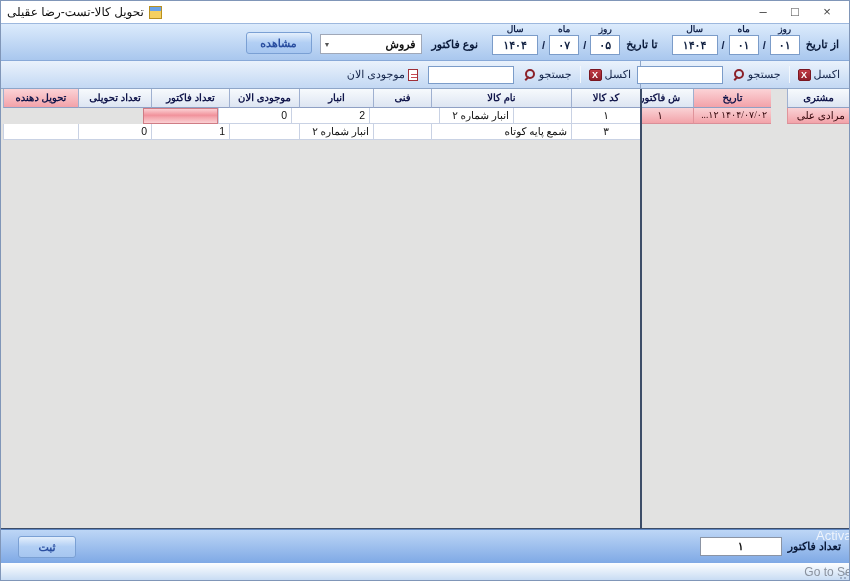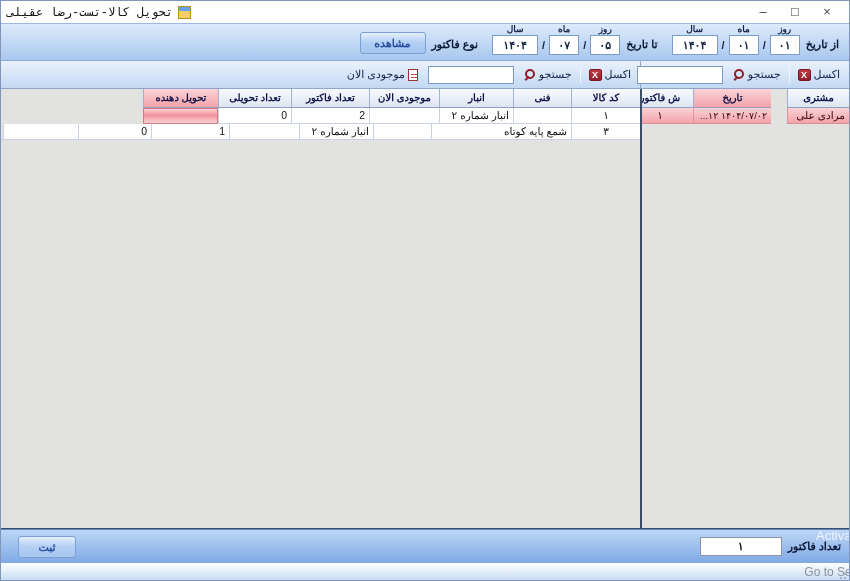--- a/index.html
+++ b/index.html
@@ -3,21 +3,21 @@
 <meta charset="utf-8">
 <style>
   * { margin:0; padding:0; box-sizing:border-box; }
   body { background:#cfd6e2; font-family:"Liberation Sans", sans-serif; }
   .window{
     width:850px;height:581px;position:relative;background:#fff;
     border:1px solid #8096b8;overflow:hidden;
   }
   
   .titlebar{height:22px;background:#fff;display:flex;align-items:center;justify-content:space-between;padding:0 6px;}
-  .title-group{display:flex;align-items:center;gap:5px;font-family:Liberation Mono, monospace;}
+  .title-group{display:flex;align-items:center;gap:5px;}
   .title-text{font-size:12px;color:#111;direction:rtl;}
   .app-icon{width:13px;height:13px;border:1px solid #b89020;background:linear-gradient(#6aa2e8 0 4px,#f5d060 4px);display:inline-block;}
   .win-controls{display:flex;align-items:center;gap:0;}
   .win-btn{width:32px;text-align:center;font-size:13px;color:#444;cursor:default;line-height:20px;}
   
   .header-band{
     height:38px;background:linear-gradient(#dcebfc,#a9c7ee);
     border-top:1px solid #9db8de;border-bottom:1px solid #88a9d8;
     direction:rtl;display:flex;align-items:flex-end;padding:0 10px 5px 0;
   }
@@ -67,21 +67,21 @@
   .gh-cell{
     background:linear-gradient(#f7fafd,#dde5f2);border-left:1px solid #9fb0d0;border-bottom:1px solid #8fa0c4;
     font-size:10px;font-weight:bold;color:#10154a;text-align:center;line-height:18px;
     white-space:nowrap;overflow:hidden;flex-shrink:0;
   }
   .gh-cell.pink{background:linear-gradient(#fbd3d6,#f2a2a9);}
   .grid-row{display:flex;direction:rtl;height:16px;}
   .g-cell{
     background:#fff;border-left:1px solid #c9d2e4;border-bottom:1px solid #c9d2e4;
     font-size:10.5px;color:#111;line-height:15px;padding:0 4px;
-    white-space:nowrap;overflow:hidden;flex-shrink:0;direction:rtl;
+    white-space:nowrap;overflow:hidden;flex-shrink:0;direction:rtl;font-family:Liberation Serif, serif;
   }
   .g-cell.center{text-align:center;padding:0;}
   .g-cell.num{font-family:"Liberation Sans",sans-serif;}
   .g-cell.sel-cell{background:linear-gradient(#fbd0d3,#f1929b 45%,#f4a6ad 60%,#fbd0d3);border:1px solid #cf7c85;}
   .row-selected .g-cell{background:linear-gradient(#fad2d5,#f2a3a9);color:#35090d;border-left:1px solid #e0949b;border-bottom:1px solid #d98f98;}
   
   .w-code{width:69px;} .w-name{width:140px;} .w-tech{width:58px;} .w-wh{width:74px;}
   .w-stock{width:70px;} .w-invc{width:78px;} .w-delc{width:73px;} .w-deliv{width:75px;}
   
   .w-cust{width:62px;margin-left:16px;} .w-date{width:78px;} .w-num{width:67px;}
@@ -148,20 +148,24 @@
         <input class="date-box" value="۰۷" style="">
       </span>
       <span class="slash">/</span>
       <span class="dg-field">
         <span class="dg-sub">سال</span>
         <input class="date-box year" value="۱۴۰۴" style="">
       </span>
     </div>
 
     <span class="band-label">نوع فاکتور</span>
+    <div class="combo">
+      <span class="combo-value">فروش</span>
+      <span class="combo-arrow">▼</span>
+    </div>
     <button class="btn view-btn">مشاهده</button>
   </div>
 
   <div class="toolbar-row">
     <div class="tb tb-invoices">
       <span class="tb-btn">
         <span class="tb-label">اکسل</span>
         <span class="xl-icon"></span>
       </span>
       <span class="tb-sep"></span>
@@ -200,20 +204,21 @@
       <div class="grid-row row-selected">
         <div class="g-cell w-cust">مرادی علی</div>
         <div class="g-cell w-date date-cell">۱۴۰۴/۰۷/۰۲ ۱۲...</div>
         <div class="g-cell w-num center">۱</div>
       </div>
     </div>
 
     <div class="panel panel-items">
       <div class="grid-header">
         <div class="gh-cell w-code">کد کالا</div>
+        <div class="gh-cell w-name">نام کالا</div>
         <div class="gh-cell w-tech">فنی</div>
         <div class="gh-cell w-wh">انبار</div>
         <div class="gh-cell w-stock">موجودی الان</div>
         <div class="gh-cell w-invc">تعداد فاکتور</div>
         <div class="gh-cell w-delc">تعداد تحویلی</div>
         <div class="gh-cell w-deliv pink">تحویل دهنده</div>
       </div>
       <div class="grid-row">
         <div class="g-cell w-code center">۱</div>
         <div class="g-cell w-tech"></div>

